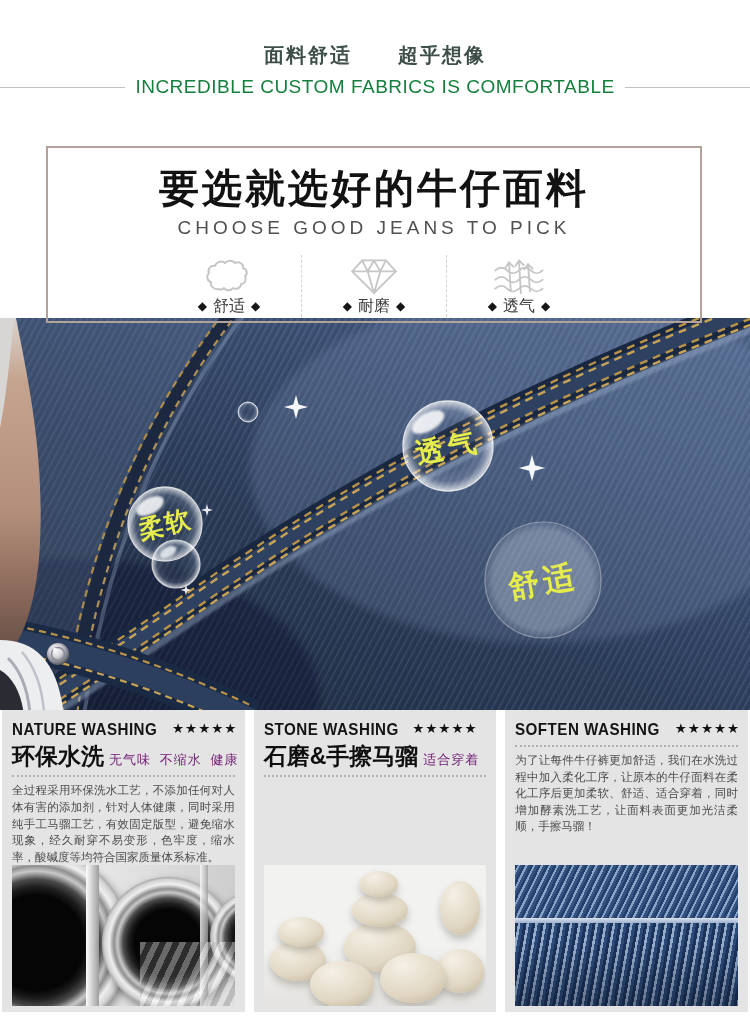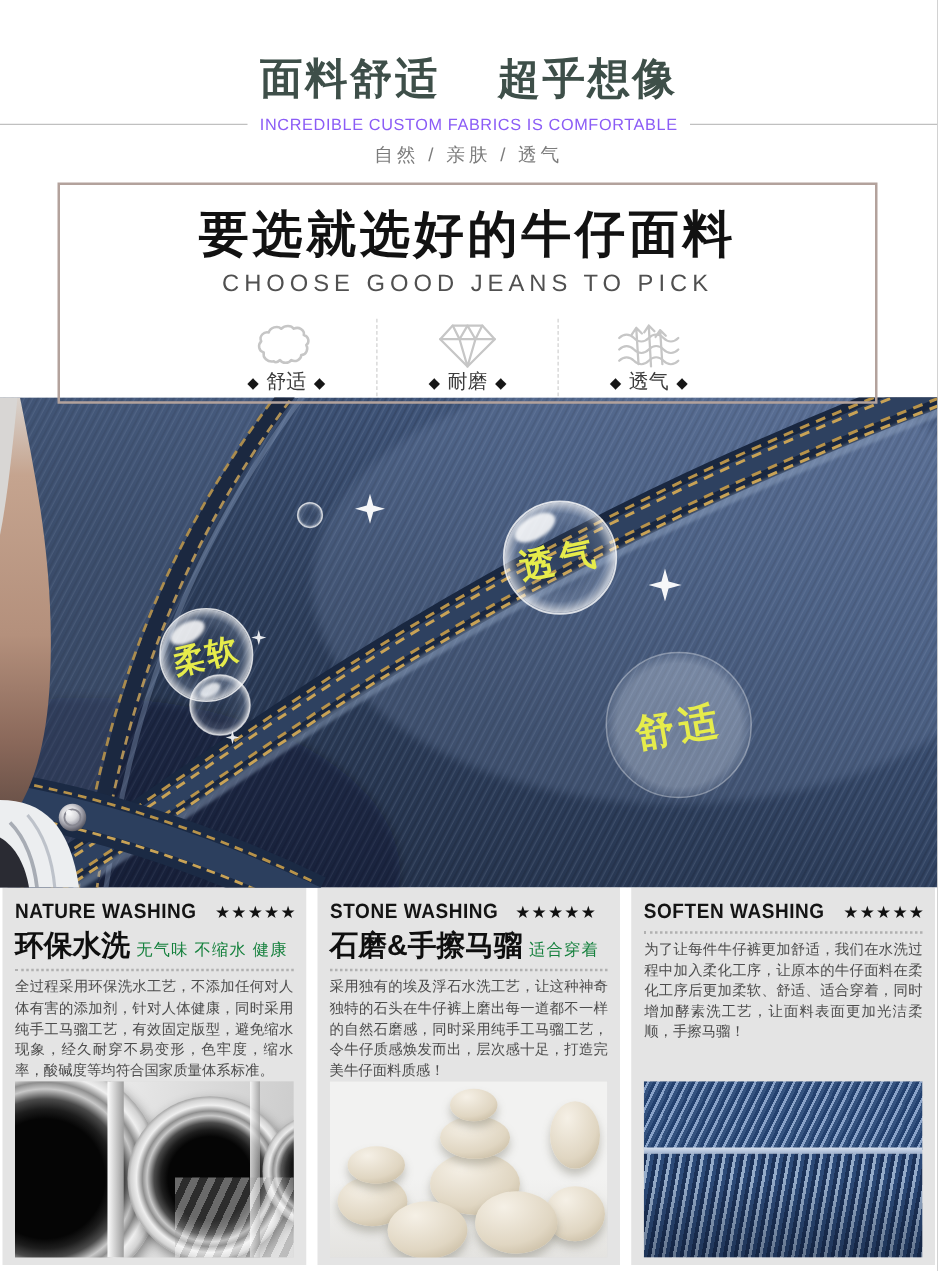--- a/index.html
+++ b/index.html
@@ -1,25 +1,25 @@
 <!DOCTYPE html>
 <html style="--header_teal: #3e4f49; --divider_gray: #c0c0c0; --box_border: #b3a29c; --title_black: #121212; --subtitle_gray: #505050; --icon_gray: #c6c6c6; --label_dark: #3c3c3c; --bubble_text_yellow: #e6ec4b; --stitch_gold: #b8934a; --denim_dark: #24334c; --denim_light: #5d7396; --panel_bg: #e4e4e4; --panel_text: #4c4c4c; --star_black: #111111;"><head>
 <meta charset="utf-8">
 <style>
   * { margin:0; padding:0; box-sizing:border-box; }
   body { background:#888; font-family:"Liberation Sans","DejaVu Sans",sans-serif; }
   .page { position:relative; width:750px; height:1022px; margin:0 auto; background:#fff; overflow:hidden; }
 
   
   .brand-header { position:absolute; top:44px; left:0; width:100%; text-align:center; }
-  .brand-title { font-size:34px; font-weight:bold; color:var(--header_teal); letter-spacing:2px; line-height:1.15; }
+  .brand-title { font-size:20px; font-weight:bold; color:var(--header_teal); letter-spacing:2px; line-height:1.15; }
   .brand-title .t1 { margin-right:46px; }
   .brand-en { margin-top:9px; display:flex; align-items:center; }
   .brand-en .rule { flex:1; height:1px; background:var(--divider_gray); }
-  .brand-en .en-text { padding:0 10px; font-size:13px; color:#8b5cf6; letter-spacing:0.5px; white-space:nowrap; }
+  .brand-en .en-text { padding:0 10px; font-size:19px; color:#15803d; letter-spacing:0.5px; white-space:nowrap; }
   .brand-tags { margin-top:8px; font-size:15px; color:#7c7c7c; letter-spacing:3px; }
 
   
   .title-box { position:absolute; left:46px; top:146px; width:656px; height:177px;
     border:2px solid var(--box_border); z-index:5; text-align:center; }
   .box-title { margin-top:18px; font-size:40px; font-weight:bold; color:var(--title_black); letter-spacing:3px; line-height:1.1;text-align:center; }
   .box-sub { margin-top:7px; font-size:19px; color:var(--subtitle_gray); letter-spacing:4px; }
   .features { position:absolute; left:50%; transform:translateX(-50%); bottom:4px; width:434px; display:flex; }
   .feature { flex:1; display:flex; flex-direction:column; align-items:center; padding-bottom:2px; }
   .feature + .feature { border-left:1px dashed #d2d2d2; }
@@ -29,25 +29,25 @@
   .dia { font-size:12px; color:#161616; }
 
   
   .hero { position:absolute; top:318px; left:0; width:750px; height:392px; z-index:1; }
   .hero svg { display:block; }
   .bub-text { fill:var(--bubble_text_yellow); font-weight:bold; font-family:"Liberation Sans","DejaVu Sans",sans-serif; }
 
   
   .wash { position:absolute; top:710px; left:2px; right:2px; height:302px; display:flex; gap:9px; }
   .panel { flex:1; background:var(--panel_bg); position:relative; padding:10px 10px 6px; overflow:hidden; }
-  .panel-head { display:flex; align-items:center; }
+  .panel-head { display:flex; align-items:flex-start; }
   .panel-heading { display:inline-block; font-size:16.5px; font-weight:bold; color:#141414; transform:scaleX(0.92); transform-origin:left center; white-space:nowrap; letter-spacing:0.5px; }
   .stars { font-size:13.5px; color:var(--star_black); letter-spacing:1px; margin-left:2px; white-space:nowrap; }
   .panel-title { margin-top:4px; font-size:23px; font-weight:bold; color:#0f0f0f; white-space:nowrap; line-height:1.15; }
-  .panel-subtitle { font-size:13px; font-weight:normal; color:#15803d; margin-left:5px; letter-spacing:1px; }
+  .panel-subtitle { font-size:13px; font-weight:normal; color:#701a75; margin-left:5px; letter-spacing:1px;font-family:Liberation Mono, monospace; }
   .dots { border-bottom:2px dotted #b0b0b0; margin:6px 0 5px; }
   .panel-body { font-size:11.5px; line-height:1.44; color:var(--panel_text); text-align:justify; }
   .panel-img { position:absolute; left:10px; right:10px; top:155px; height:141px; overflow:hidden; background:#ddd; }
 
   
   .washer-bg { position:absolute; inset:0; background:linear-gradient(100deg,#fbfbfb,#e3e3e3 45%,#c9c9c9); }
   .door { position:absolute; border-radius:50%; box-shadow:2px 4px 9px rgba(0,0,0,.4);
     background:radial-gradient(circle at 50% 50%, #050505 0 36%, #1d1d1d 42%, #4a4a4a 48%, #c8c8c8 54%, #8f8f8f 58%, #efefef 63%, #d2d2d2 68%, #6f6f6f 74%, #e9e9e9 80%, #b5b5b5 100%); }
   .door1 { left:-70px; top:-16px; width:188px; height:188px; }
   .door2 { left:90px; top:12px; width:132px; height:132px; }
@@ -89,21 +89,20 @@
 
   <div class="brand-header">
     <div class="brand-title">
       <span class="t1">面料舒适</span><span class="t2">超乎想像</span>
     </div>
     <div class="brand-en">
       <span class="rule"></span>
       <span class="en-text">INCREDIBLE CUSTOM FABRICS IS COMFORTABLE</span>
       <span class="rule"></span>
     </div>
-    <div class="brand-tags">自然 / 亲肤 / 透气</div>
   </div>
 
   <div class="title-box">
     <div class="box-title">要选就选好的牛仔面料</div>
     <div class="box-sub">CHOOSE GOOD JEANS TO PICK</div>
 
     <div class="features">
       <div class="feature">
         <svg viewBox="0 0 56 40">
           <path class="ic" d="M18,34 c-5,1 -9,-3 -8,-7 c-4,-1 -5,-6 -2,-9 c-2,-4 2,-8 6,-7 c1,-4 7,-6 10,-3 c3,-3 8,-3 10,0 c4,-2 9,1 8,5 c4,1 5,6 2,8 c2,3 0,8 -4,8 c0,4 -5,6 -8,4 c-2,3 -7,3 -9,0 c-2,2 -4,2 -5,1 z"></path>
@@ -269,21 +268,20 @@
       </div>
     </div>
 
     <div class="panel">
       <div class="panel-head">
         <span class="panel-heading">STONE WASHING</span>
         <span class="stars">★★★★★</span>
       </div>
       <div class="panel-title"><span>石磨&amp;手擦马骝</span><span class="panel-subtitle">适合穿着</span></div>
       <div class="dots"></div>
-      <div class="panel-body">采用独有的埃及浮石水洗工艺，让这种神奇独特的石头在牛仔裤上磨出每一道都不一样的自然石磨感，同时采用纯手工马骝工艺，令牛仔质感焕发而出，层次感十足，打造完美牛仔面料质感！</div>
       <div class="panel-img">
         <div class="stones-bg"></div>
         <div class="stone s2"></div>
         <div class="stone s1"></div>
         <div class="stone s5"></div>
         <div class="stone s4"></div>
         <div class="stone s3"></div>
         <div class="stone s8"></div>
         <div class="stone s9"></div>
         <div class="stone s6"></div>

